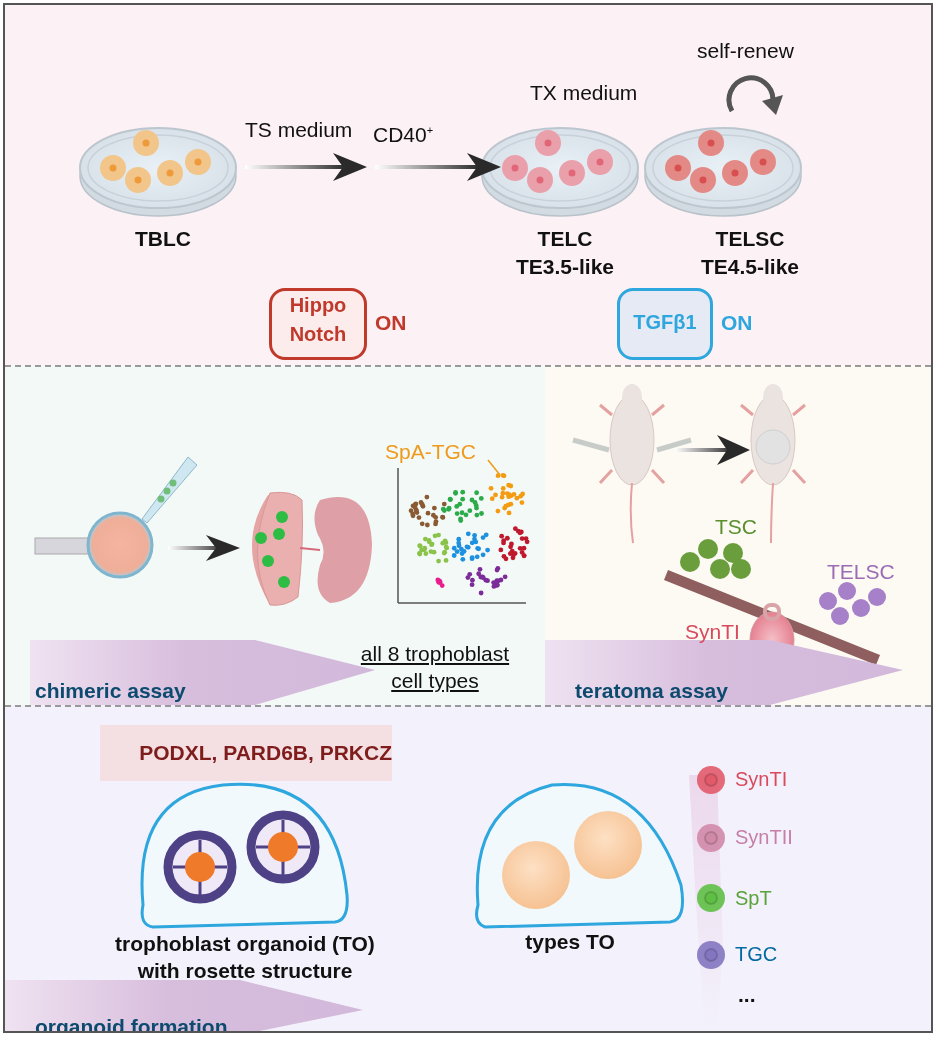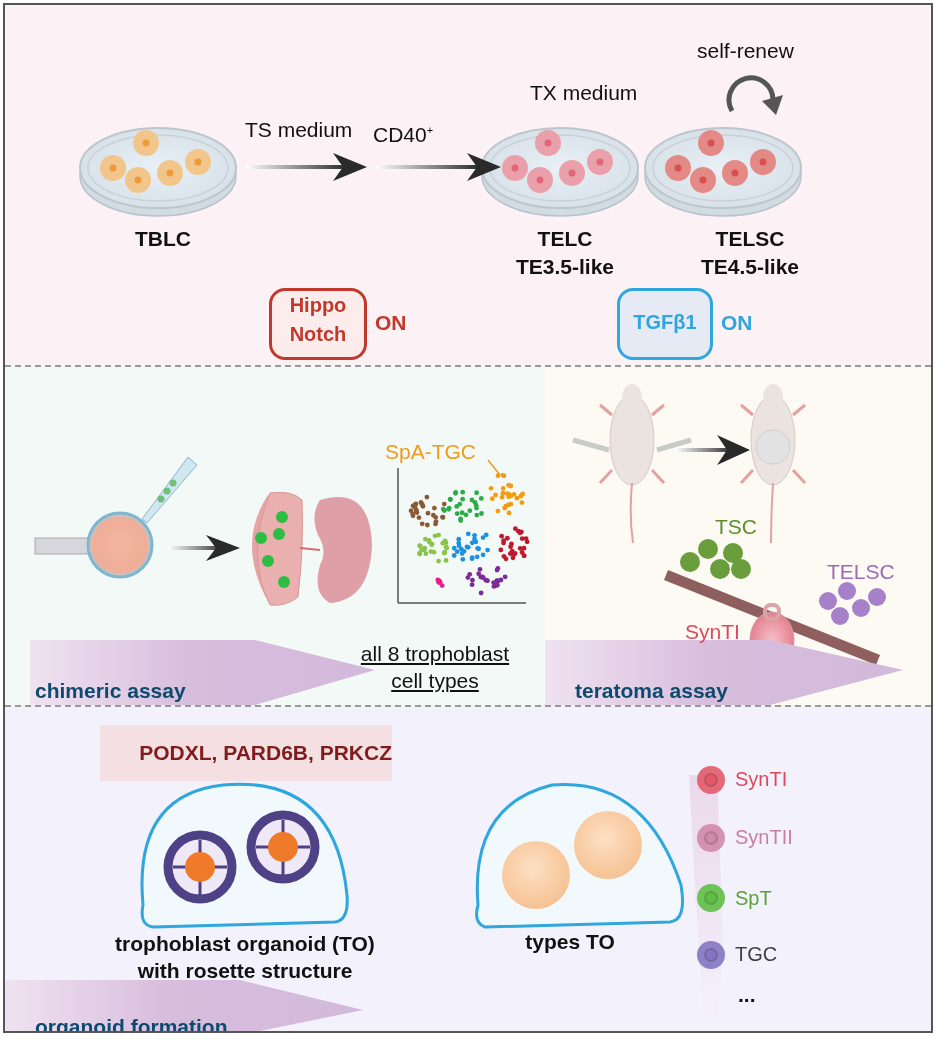--- a/index.html
+++ b/index.html
@@ -531,18 +531,18 @@
     </svg>
     <div class="abs txt bold label-c" style="left:80px; top:225px; width:320px; line-height:27px;">
       <div>trophoblast organoid (TO)</div>
       <div>with rosette structure</div>
     </div>
     <div class="abs txt bold label-c" style="left:490px; top:225px; width:150px;">types TO</div>
 
     <div class="abs" style="left: 730px; top: 63px; font-size: 20px; color: rgb(217, 74, 93);">SynTI</div>
     <div class="abs" style="left: 730px; top: 121px; font-size: 20px; color: rgb(199, 126, 168);">SynTII</div>
     <div class="abs" style="left: 730px; top: 182px; font-size: 20px; color: rgb(90, 163, 58);">SpT</div>
-    <div class="abs" style="left: 730px; top: 238px; font-size: 20px; color: #404040;">TGC</div>
+    <div class="abs" style="left: 730px; top: 238px; font-size: 20px; color: #0369a1;">TGC</div>
     <div class="abs txt bold" style="left:733px; top:278px;">...</div>
 
     <div class="banner-text" style="top:298px;">organoid formation</div>
   </div>
 </div>
 
 </body></html>

